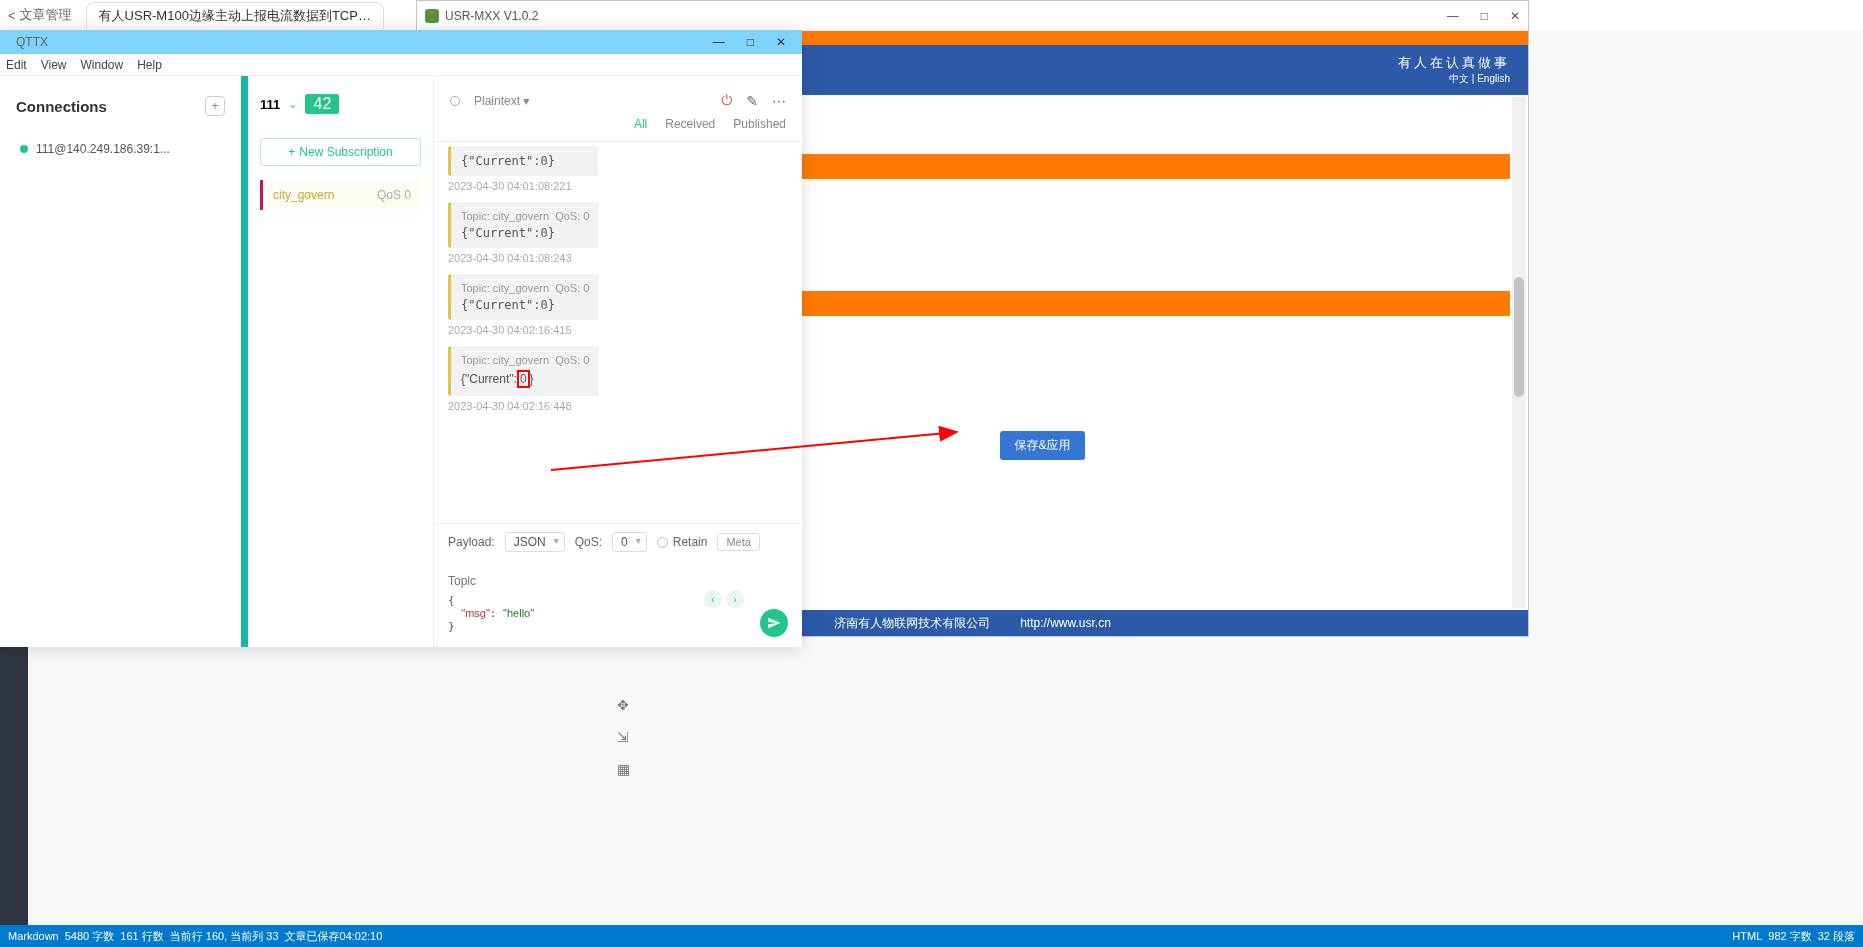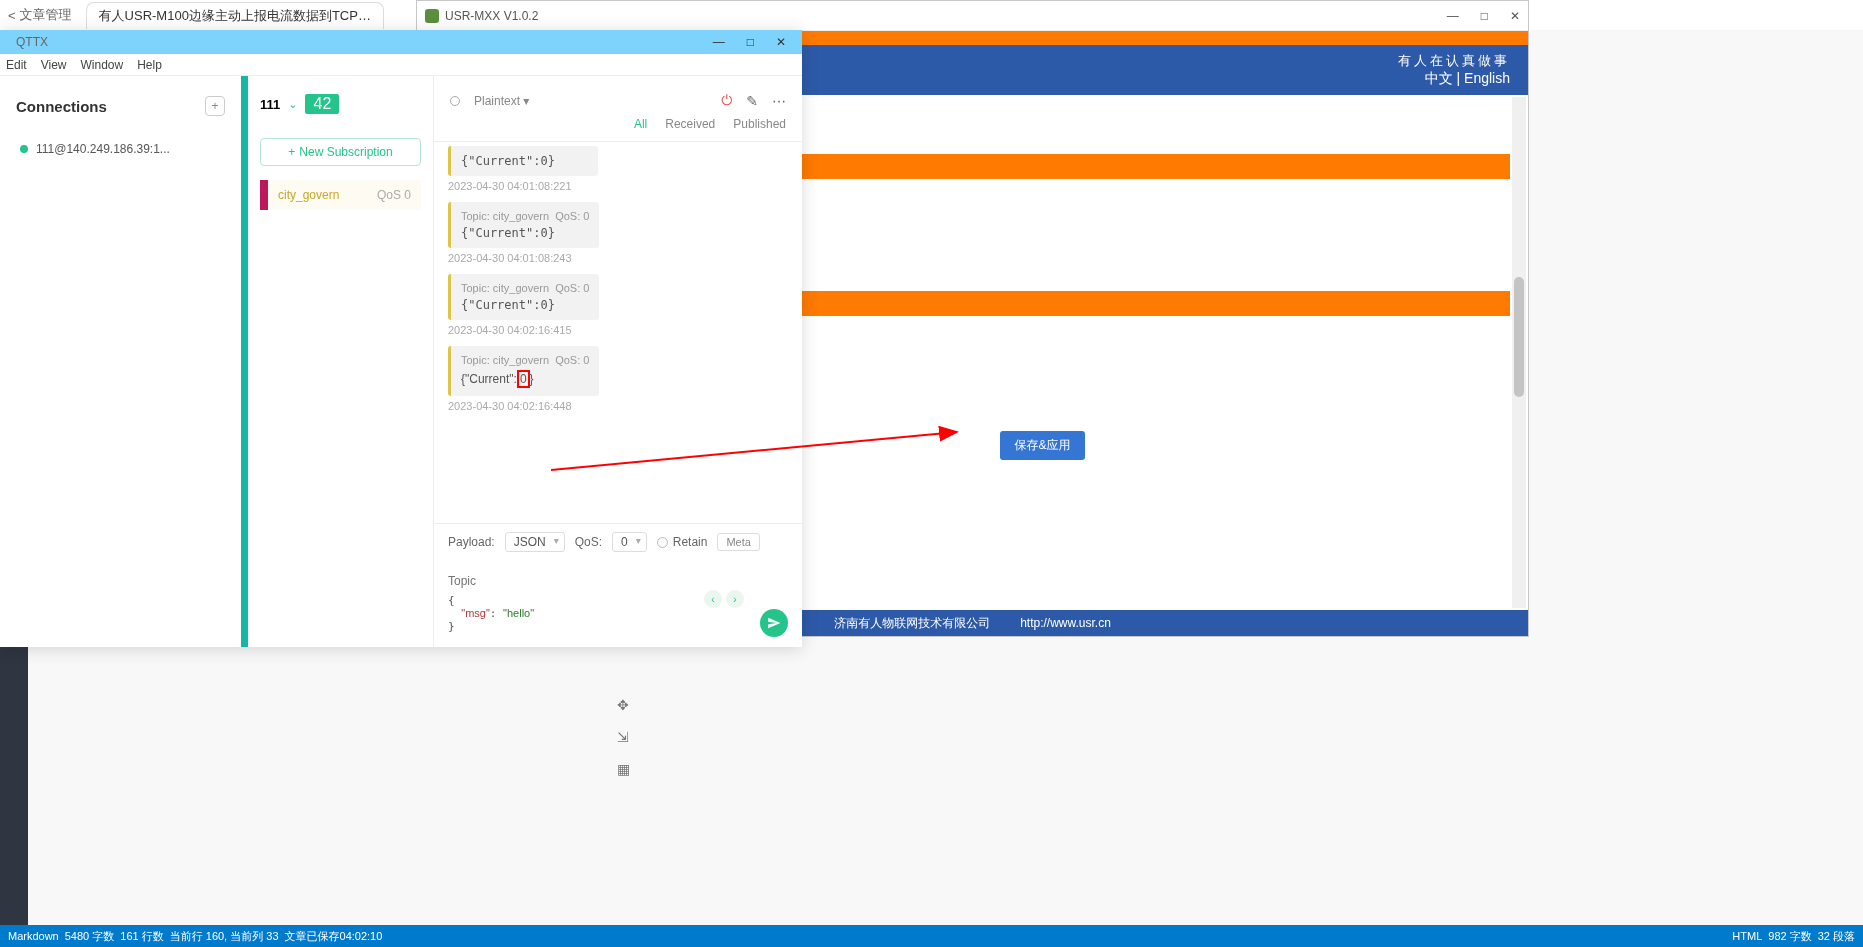--- a/index.html
+++ b/index.html
@@ -27,21 +27,21 @@
 .conn-hdr h3 { font-size:15px; font-weight:600; color:#333;}
 .plus-box { margin-left:auto; width:20px; height:20px; border:1px solid #ccc; border-radius:4px; display:flex; align-items:center; justify-content:center; color:#888;}
 .conn-item { margin:6px 10px; padding:8px 10px; display:flex; align-items:center; gap:8px; font-size:12px; color:#555;}
 .conn-dot { width:8px; height:8px; border-radius:50%; background:#24c48a;}
 .mqttx-mid { width:186px; border-right:1px solid #eee; display:flex; flex-direction:column;}
 .mid-hdr { padding:18px 12px; display:flex; align-items:center; gap:8px;}
 .mid-hdr .name { font-weight:600; font-size:13px;}
 .chev-down { color:#24c48a; font-size:11px;}
 .badge42 { background:#24c48a; color:#fff; font-size:16px; padding:1px 8px; border-radius:2px;}
 .newsub { margin:6px 12px 14px; border:1px solid #b7e7d2; color:#24c48a; background:#fff; border-radius:4px; padding:6px 10px; font-size:12px; display:flex; align-items:center; justify-content:center; gap:4px;}
-.topic-item { margin:0 12px; border-left:8px solid #be185d; background:#fdfbf2; padding:8px 10px; display:flex; align-items:center; font-size:12px;gap:10px;}
+.topic-item { margin:0 12px; border-left:3px solid #be185d; background:#fdfbf2; padding:8px 10px; display:flex; align-items:center; font-size:12px;gap:10px;}
 .topic-item .tn{ color:#c9a72b;}
 .topic-item .qv{ margin-left:auto; color:#aaa;}
 .mqttx-right { flex:1; display:flex; flex-direction:column; min-width:0;}
 .right-top { padding:16px 16px 8px; display:flex; align-items:center; gap:14px;}
 .right-top .reconn{ width:10px; height:10px; border:1.5px solid #aaa; border-radius:50%;}
 .plaintext { color:#888; font-size:12px;}
 .right-top .sp{ margin-left:auto;}
 .power-icon { color:#e55353; font-size:14px;}
 .pen-icon,.dots-icon{ color:#666; font-size:14px;}
 .filter-row { padding:0 16px 10px; display:flex; gap:18px; font-size:12px; color:#888; border-bottom:1px solid #eee;}
@@ -72,21 +72,21 @@
 
 .usr { position:absolute; left:416px; top:0; width:1113px; height:637px; background:#fff; border:1px solid #c8c8c8; z-index:10;}
 .usr-title { height:30px; background:#fff; display:flex; align-items:center; padding:0 8px; font-size:12px; color:#555; border-bottom:1px solid #eee;}
 .usr-title .win-ctrls{margin-left:auto; display:flex; gap:22px; color:#555; font-size:12px;}
 .usr-orange { height:14px; background:#ff7a00;}
 .usr-blue-hdr { height:50px; background:#2d5aa8; color:#fff; display:flex; align-items:center; padding:0 18px;}
 .usr-blue-hdr .logo-cn{font-size:14px; font-weight:bold;}
 .usr-blue-hdr .logo-sub{font-size:10px; display:block;}
 .usr-blue-hdr .right-t{margin-left:auto; text-align:right;}
 .usr-blue-hdr .slogan{font-size:13px; letter-spacing:3px;}
-.usr-blue-hdr .lang{font-size:14px;}
+.usr-blue-hdr .lang{font-size:10px;}
 .usr-body { position:absolute; top:95px; left:0; right:0; bottom:26px; display:flex;}
 .usr-nav { width:140px; background:#f5f5f5;}
 .usr-nav .itm{ padding:8px 12px; font-size:13px; color:#444; background:#6d6d6d; color:#fff;}
 .usr-nav .itm.lt{ background:#efefef; color:#444;}
 .usr-main { flex:1; background:#fff; padding:0 18px; overflow:auto;}
 .toggle-row{ display:flex; gap:30px; margin:14px 0 20px;}
 .toggle { width:50px; height:24px; background:#d6d6d6; border-radius:12px; position:relative;}
 .toggle .knob{ position:absolute; left:3px; top:3px; width:18px; height:18px; background:#fff; border-radius:50%;}
 .sec-hdr{ background:#ff7a00; color:#fff; font-size:12px; padding:4px 10px; margin-bottom:12px;}
 .di-box{ border:1px solid #e0e0e0; display:inline-flex;}

